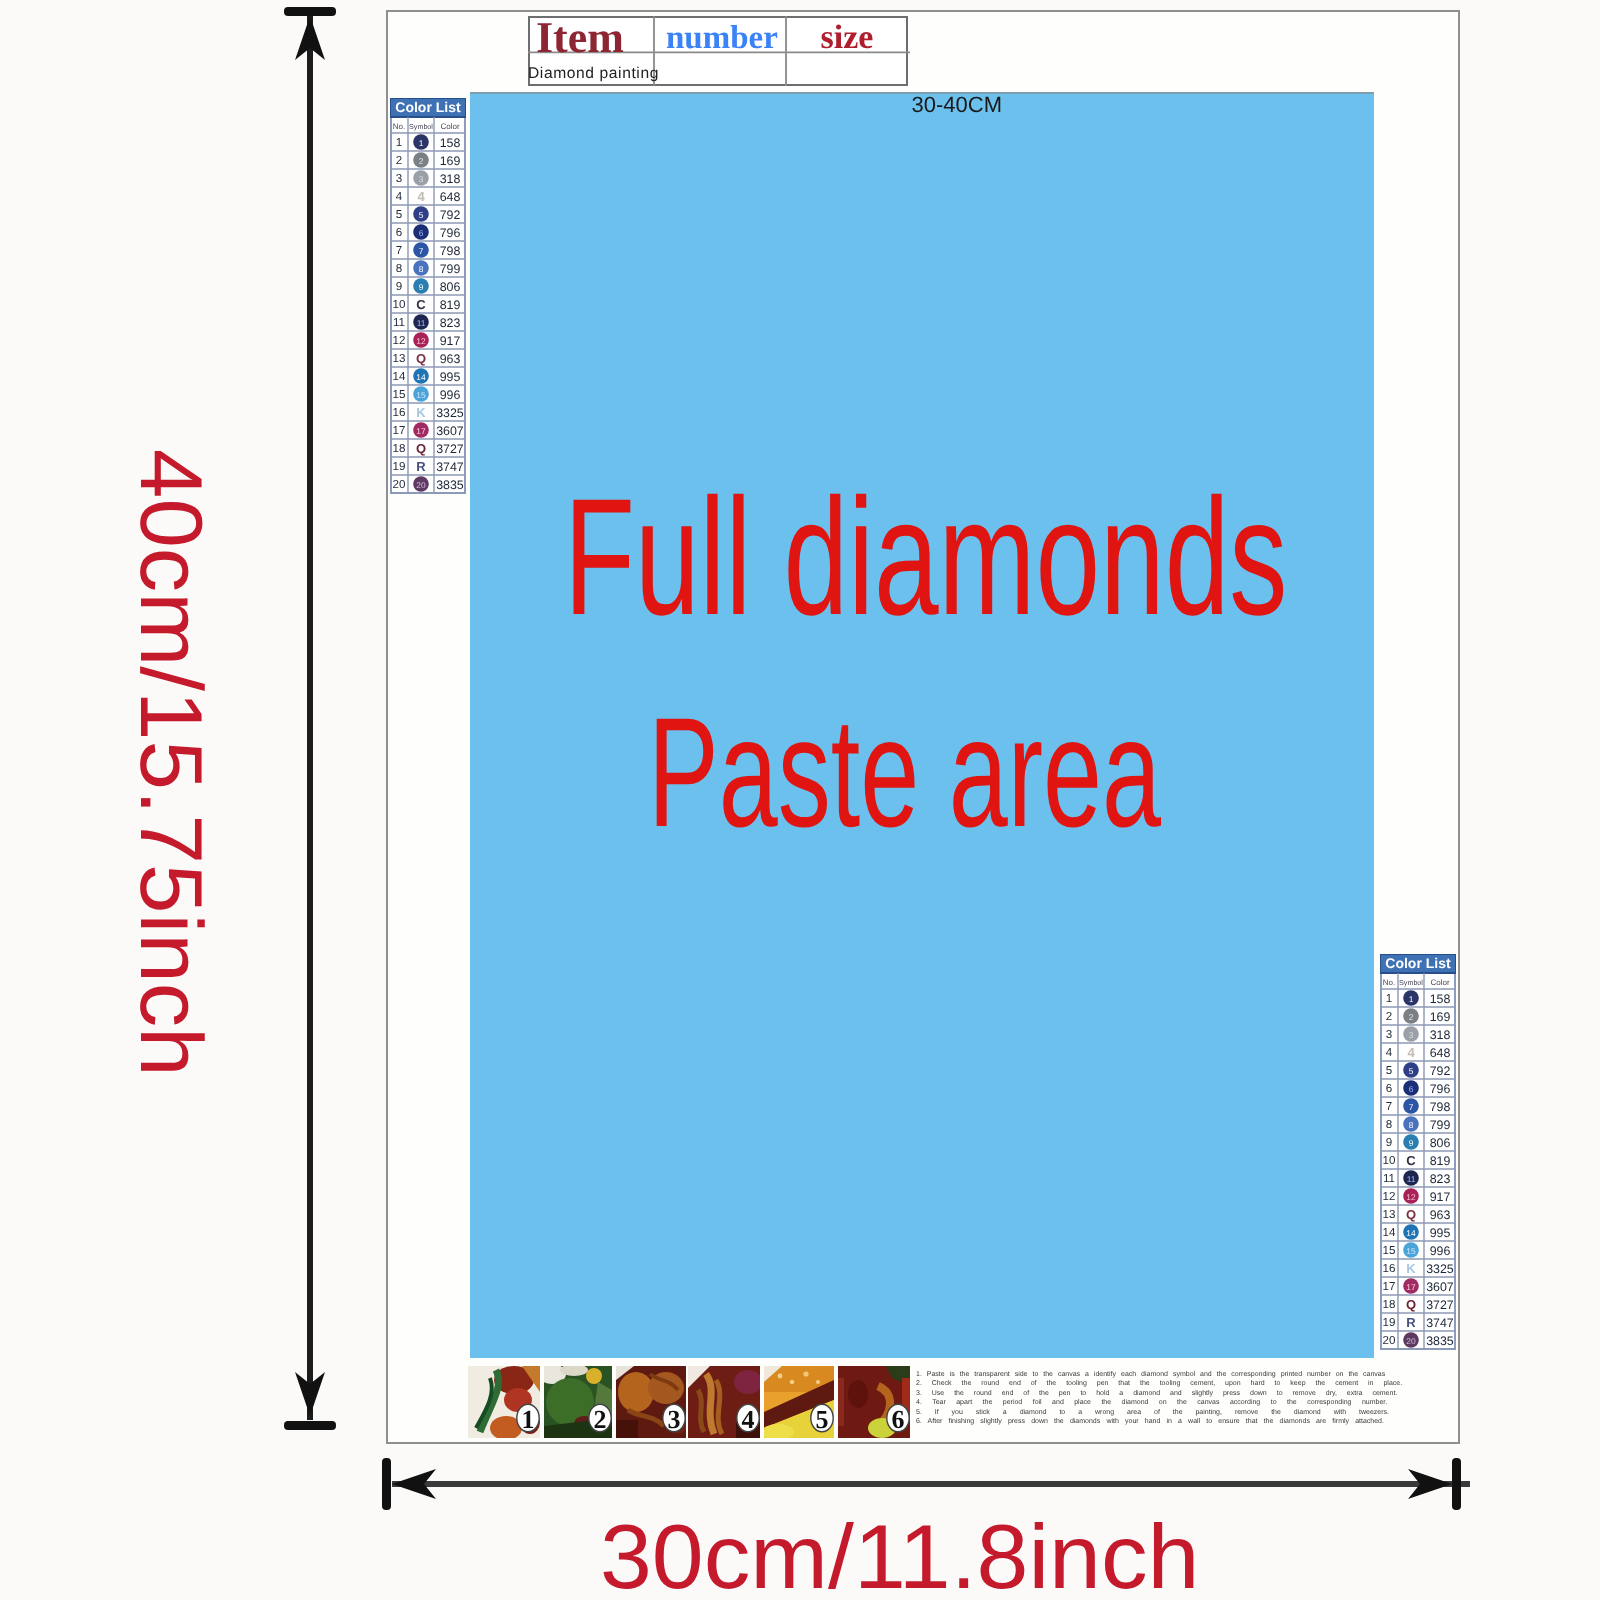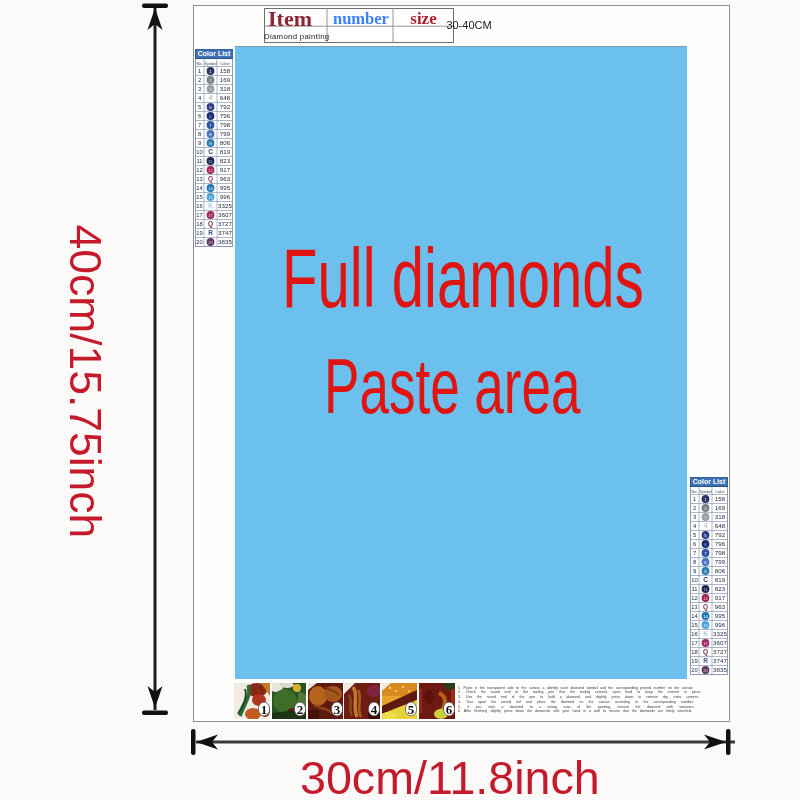--- a/index.html
+++ b/index.html
@@ -27,21 +27,21 @@
   </svg>
 
   <div class="abs" style="left:4px;top:3px;font-size:22px;line-height:16px;font-family:Liberation Serif, serif;font-weight:bold;color:#8e2532;">Item</div>
 
   <div class="abs" style="left:69px;top:3px;font-size:16.5px;line-height:16px;font-family:'Liberation Serif',serif;font-weight:bold;color:#3b82f6;">number</div>
 
   <div class="abs" style="left:129px;top:3px;width:61px;text-align:center;font-size:17px;line-height:16px;font-family:'Liberation Serif',serif;font-weight:bold;color:#b01e2e;">size</div>
 
   <div class="abs" style="left:0;top:25px;font-size:7.8px;line-height:8px;color:#222;letter-spacing:0.3px;">Diamond painting</div>
 
-  <div class="abs" style="left:129px;top:12px;width:64px;text-align:center;font-size:11px;line-height:11px;color:#1a1a1a;padding-left:44px;">30-40CM</div>
+  <div class="abs" style="left:129px;top:40px;width:64px;text-align:right;font-size:11px;line-height:11px;color:#1a1a1a;padding-left:44px;">30-40CM</div>
 </div>
 
 <div id="clist-left" class="abs" style="left:195px;top:49px;"><svg width="38" height="198" viewBox="0 0 38 198">
       <rect x="0.5" y="0.5" width="37" height="197" fill="#ffffff" stroke="#8c9cbe" stroke-width="1"></rect>
       <rect x="0" y="0" width="38" height="9.5" fill="#3f72b4" stroke="#27508a" stroke-width="1"></rect>
       <text x="19" y="7.2" text-anchor="middle" font-size="7" font-weight="bold" fill="#fff">Color List</text>
       <line x1="9" y1="9.5" x2="9" y2="198" stroke="#8c98b4" stroke-width="0.7"></line>
       <line x1="22" y1="9.5" x2="22" y2="198" stroke="#8c98b4" stroke-width="0.7"></line>
       <line x1="0" y1="17.5" x2="38" y2="17.5" stroke="#8c98b4" stroke-width="0.7"></line>
       <text x="4.5" y="15.5" text-anchor="middle" font-size="4" fill="#445">No.</text>

